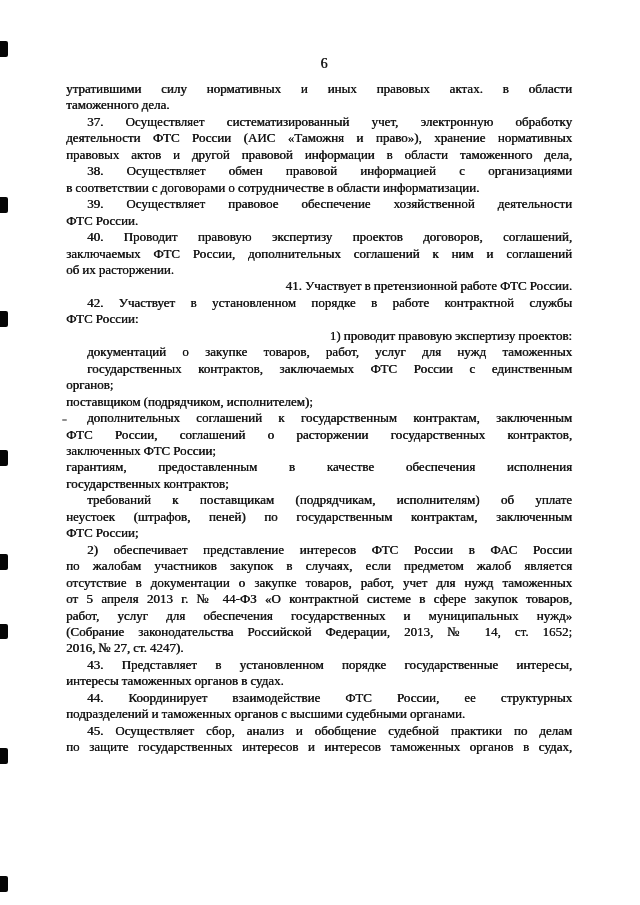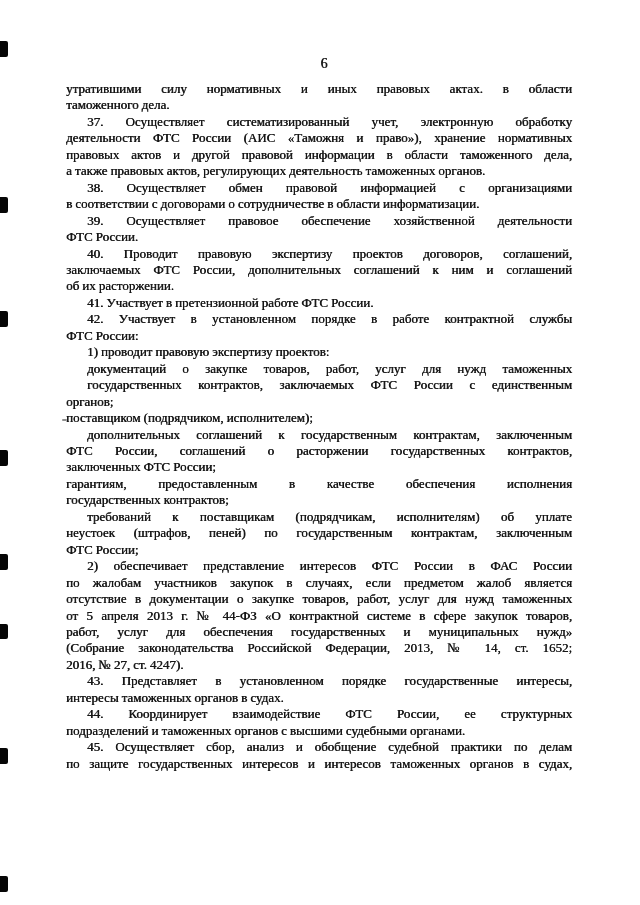--- a/index.html
+++ b/index.html
@@ -39,20 +39,21 @@
     min-height: 16.45px;
     white-space: normal;
   }
   .ln.str {
     text-align: justify;
     text-align-last: justify;
     -moz-text-align-last: justify;
   }
   .ln.ind {
     text-indent: 21px;
+    text-align: right;
   }
   .mark {
     position: absolute;
     left: 0;
     width: 8px;
     background: #060606;
     border-radius: 0 2px 2px 0;
   }
   .speck {
     position: absolute;
@@ -64,21 +65,20 @@
 <body>
 
 <div class="page-number">6</div>
 
 <div class="text-block">
     <div class="ln str">утратившими силу нормативных и иных правовых актах. в области</div>
     <div class="ln">таможенного дела.</div>
     <div class="ln ind str">37. Осуществляет систематизированный учет, электронную обработку</div>
     <div class="ln str">деятельности ФТС России (АИС «Таможня и право»), хранение нормативных</div>
     <div class="ln str">правовых актов и другой правовой информации в области таможенного дела,</div>
-    <div class="ln">а также правовых актов, регулирующих деятельность таможенных органов.</div>
     <div class="ln ind str">38. Осуществляет обмен правовой информацией с организациями</div>
     <div class="ln">в соответствии с договорами о сотрудничестве в области информатизации.</div>
     <div class="ln ind str">39. Осуществляет правовое обеспечение хозяйственной деятельности</div>
     <div class="ln">ФТС России.</div>
     <div class="ln ind str">40. Проводит правовую экспертизу проектов договоров, соглашений,</div>
     <div class="ln str">заключаемых ФТС России, дополнительных соглашений к ним и соглашений</div>
     <div class="ln">об их расторжении.</div>
     <div class="ln ind">41. Участвует в претензионной работе ФТС России.</div>
     <div class="ln ind str">42. Участвует в установленном порядке в работе контрактной службы</div>
     <div class="ln">ФТС России:</div>
@@ -90,21 +90,21 @@
     <div class="ln ind str">дополнительных соглашений к государственным контрактам, заключенным</div>
     <div class="ln str">ФТС России, соглашений о расторжении государственных контрактов,</div>
     <div class="ln">заключенных ФТС России;</div>
     <div class="ln str">гарантиям, предоставленным в качестве обеспечения исполнения</div>
     <div class="ln">государственных контрактов;</div>
     <div class="ln ind str">требований к поставщикам (подрядчикам, исполнителям) об уплате</div>
     <div class="ln str">неустоек (штрафов, пеней) по государственным контрактам, заключенным</div>
     <div class="ln">ФТС России;</div>
     <div class="ln ind str">2) обеспечивает представление интересов ФТС России в ФАС России</div>
     <div class="ln str">по жалобам участников закупок в случаях, если предметом жалоб является</div>
-    <div class="ln str">отсутствие в документации о закупке товаров, работ, услуг для нужд таможенных</div>
+    <div class="ln str">отсутствие в документации о закупке товаров, работ, учет для нужд таможенных</div>
     <div class="ln str">от 5 апреля 2013 г. № 44-ФЗ «О контрактной системе в сфере закупок товаров,</div>
     <div class="ln str">работ, услуг для обеспечения государственных и муниципальных нужд»</div>
     <div class="ln str">(Собрание законодательства Российской Федерации, 2013, № 14, ст. 1652;</div>
     <div class="ln">2016, № 27, ст. 4247).</div>
     <div class="ln ind str">43. Представляет в установленном порядке государственные интересы,</div>
     <div class="ln">интересы таможенных органов в судах.</div>
     <div class="ln ind str">44. Координирует взаимодействие ФТС России, ее структурных</div>
     <div class="ln">подразделений и таможенных органов с высшими судебными органами.</div>
     <div class="ln ind str">45. Осуществляет сбор, анализ и обобщение судебной практики по делам</div>
     <div class="ln str">по защите государственных интересов и интересов таможенных органов в судах,</div>

